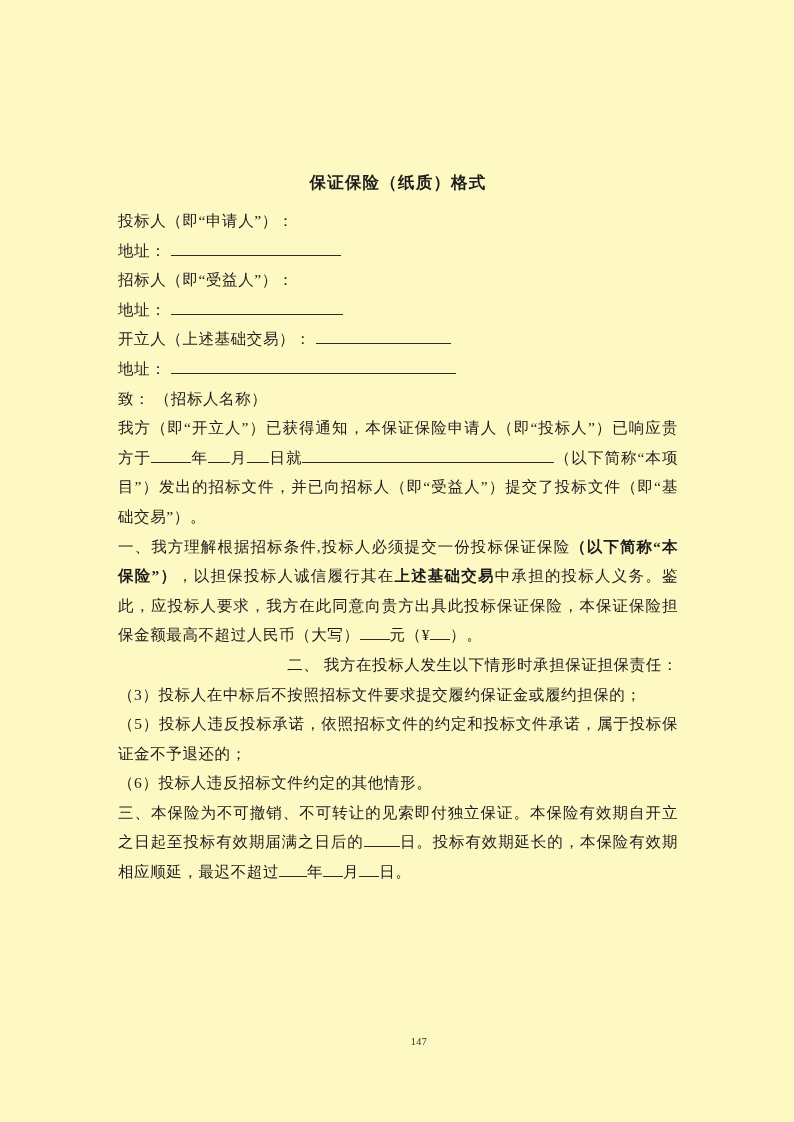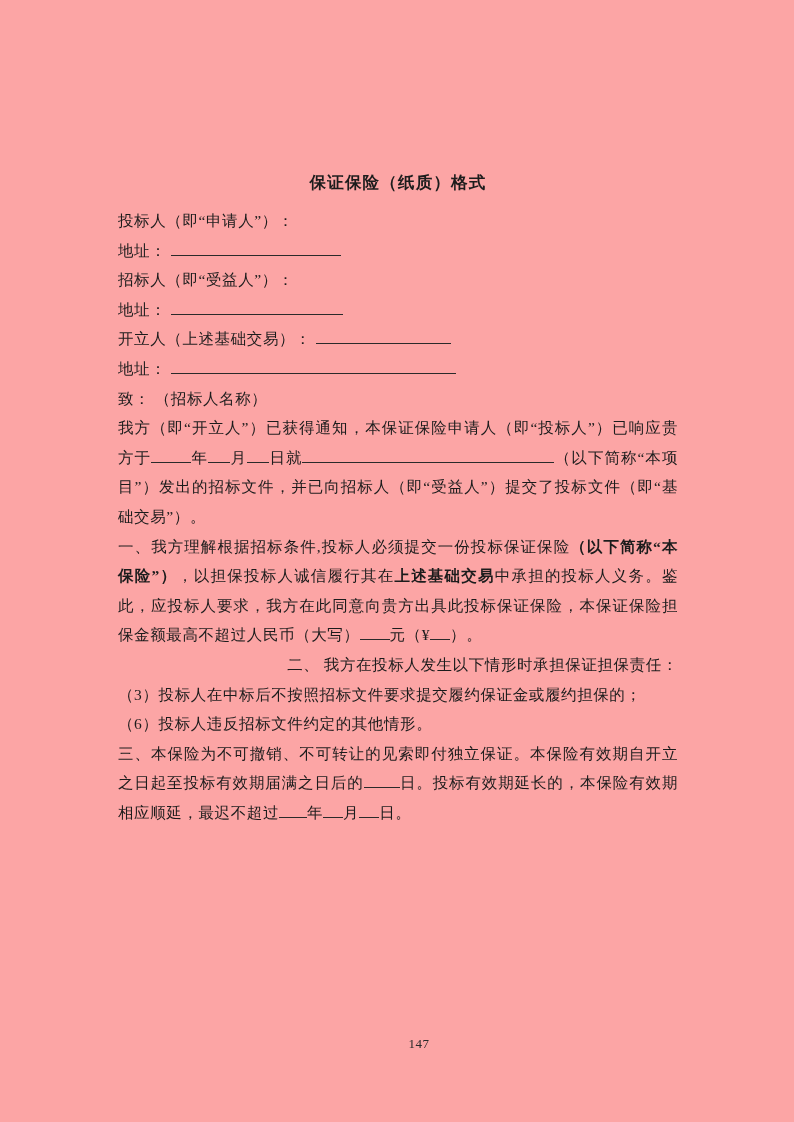--- a/index.html
+++ b/index.html
@@ -4,21 +4,21 @@
 <style>
   * { box-sizing: border-box; }
   html, body { margin: 0; padding: 0; }
   body {
     width: 794px; height: 1122px;
     background: #ffffff;
     position: relative;
     font-family: "Liberation Serif", "DejaVu Serif", serif;
     color: #1c1c1c;
   }
-  .page { position: absolute; inset: 0; background: #fca5a5; overflow: hidden; }
+  .page { position: absolute; inset: 0; background: #fef9c3; overflow: hidden; }
   .content {
     position: absolute; left: 118px; top: 170px; width: 560px;
     font-size: 15.5px; letter-spacing: 0.6px;
   }
   .title {
     font-size: 16.5px; font-weight: bold; text-align: center;
     margin: 0 0 10px 0; letter-spacing: 1.2px; line-height: 26px;
   }
   p { margin: 0; line-height: 29.6px; }
   .jp { text-align: justify; text-justify: inter-ideograph; }
@@ -27,21 +27,21 @@
     display: inline-block;
     border-bottom: 1.2px solid #2a2a2a;
     height: 1em;
     vertical-align: baseline;
   }
   .ul { text-underline-offset: 4px; }
   .ulpad { padding-right: 10px; }
   .b { font-weight: bold; }
   .page-number {
     position: absolute; top: 1036px; left: 0; width: 100%;
-    text-align: center; font-size: 13px; letter-spacing: 0.5px; color: #2a2a2a; padding-left: 44px;
+    text-align: center; font-size: 10px; letter-spacing: 0.5px; color: #2a2a2a; padding-left: 44px;
   }
 </style>
 </head>
 <body>
 
 <div class="page">
   <div class="content">
 
     <h1 class="title">保证保险（纸质）格式</h1>
 
@@ -82,20 +82,21 @@
       <span>我方（即“开立人”）已获得通知，本保证保险申请人（即“投标人”）已响应贵方于</span><span class="blank" style="width:40px"></span><span>年</span><span class="blank" style="width:22px"></span><span>月</span><span class="blank" style="width:22px"></span><span>日就</span><span class="blank" style="width:252px"></span><span>（以下简称“本项目”）发出的招标文件，并已向招标人（即“受益人”）提交了投标文件（即“基础交易”）。</span>
     </p>
 
     <p class="jp">
       <span>一、我方理解根据招标条件,投标人必须提交一份投标保证保险</span><span class="b">（以下简称“本保险”）</span><span>，以担保投标人诚信履行其在</span><span class="b ul">上述基础交易</span><span>中承担的投标人义务。鉴此，应投标人要求，我方在此同意向贵方出具此投标保证保险，本保证保险担保金额最高不超过人民币（大写）</span><span class="blank" style="width:30px"></span><span>元（¥</span><span class="blank" style="width:20px"></span><span>）。</span>
     </p>
 
     <p class="indent2">二、 我方在投标人发生以下情形时承担保证担保责任：</p>
 
     <p class="jp">（3）投标人在中标后不按照招标文件要求提交履约保证金或履约担保的；</p>
+    <p class="jp">（5）投标人违反投标承诺，依照招标文件的约定和投标文件承诺，属于投标保证金不予退还的；</p>
     <p class="jp">（6）投标人违反招标文件约定的其他情形。</p>
 
     <p class="jp">
       <span>三、本保险为不可撤销、不可转让的见索即付独立保证。本保险有效期自开立之日起至投标有效期届满之日后的</span><span class="blank" style="width:36px"></span><span>日。投标有效期延长的，本保险有效期相应顺延，最迟不超过</span><span class="blank" style="width:28px"></span><span>年</span><span class="blank" style="width:20px"></span><span>月</span><span class="blank" style="width:20px"></span><span>日。</span>
     </p>
 
   </div>
 
   <div class="page-number">147</div>
 </div>

